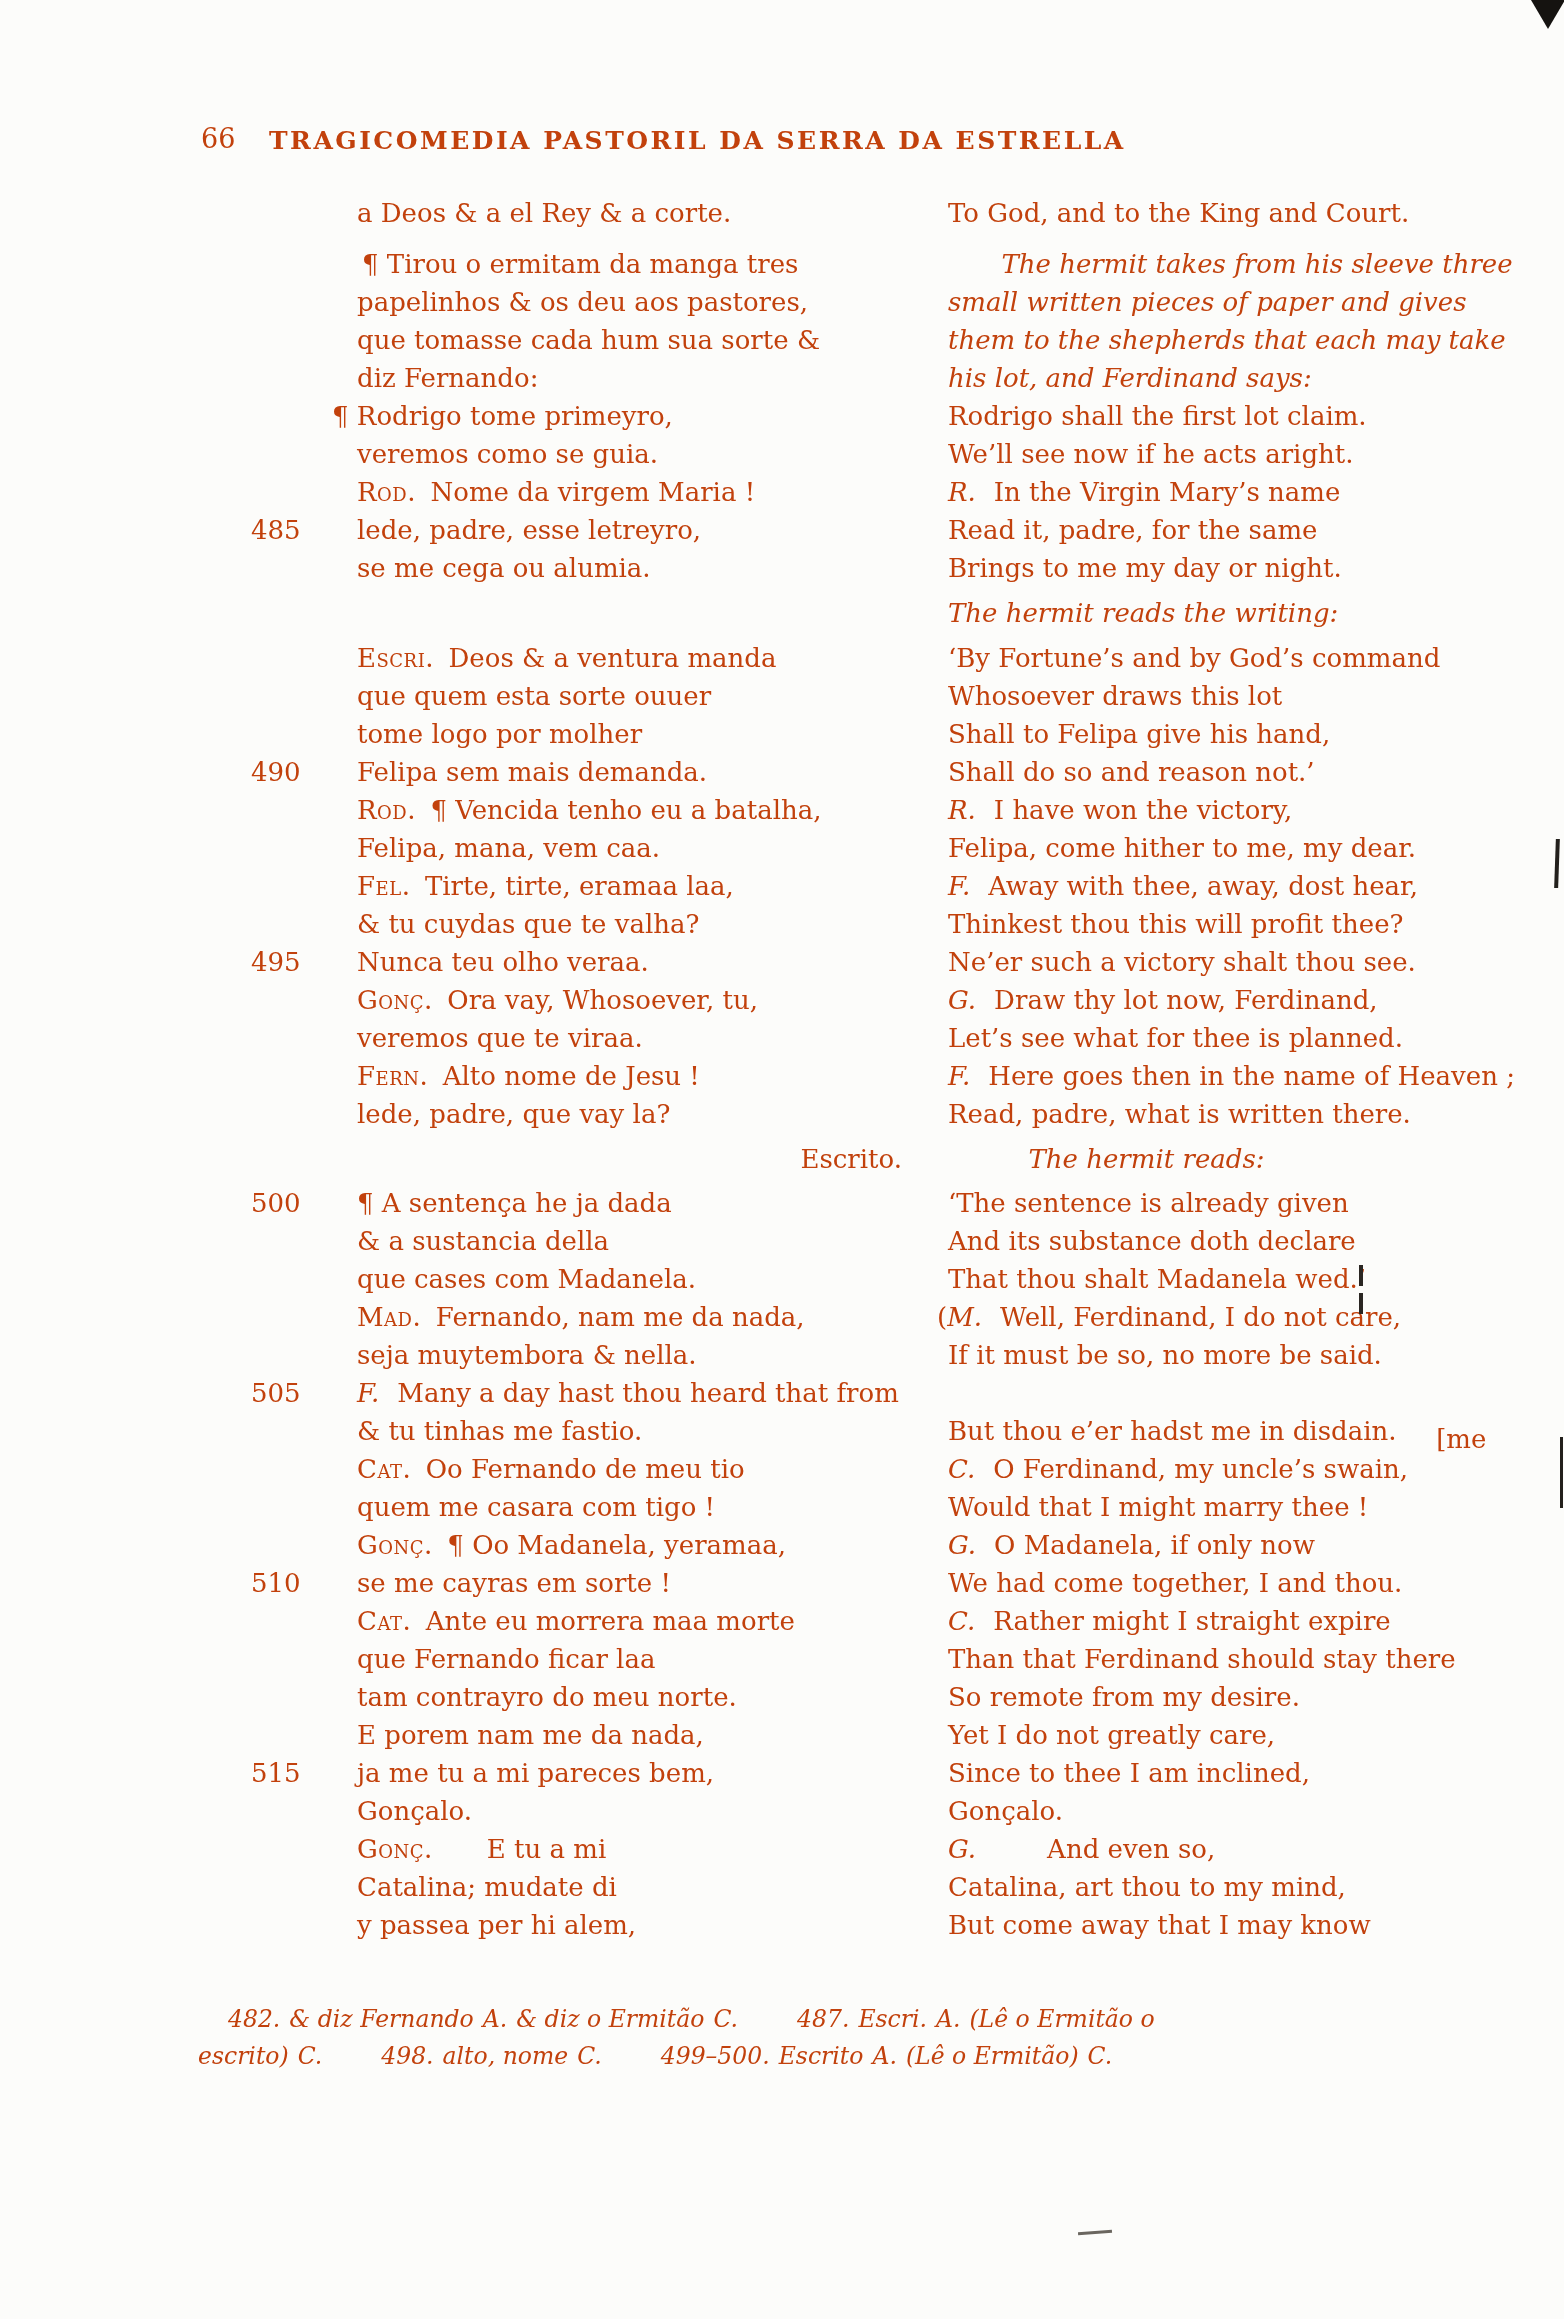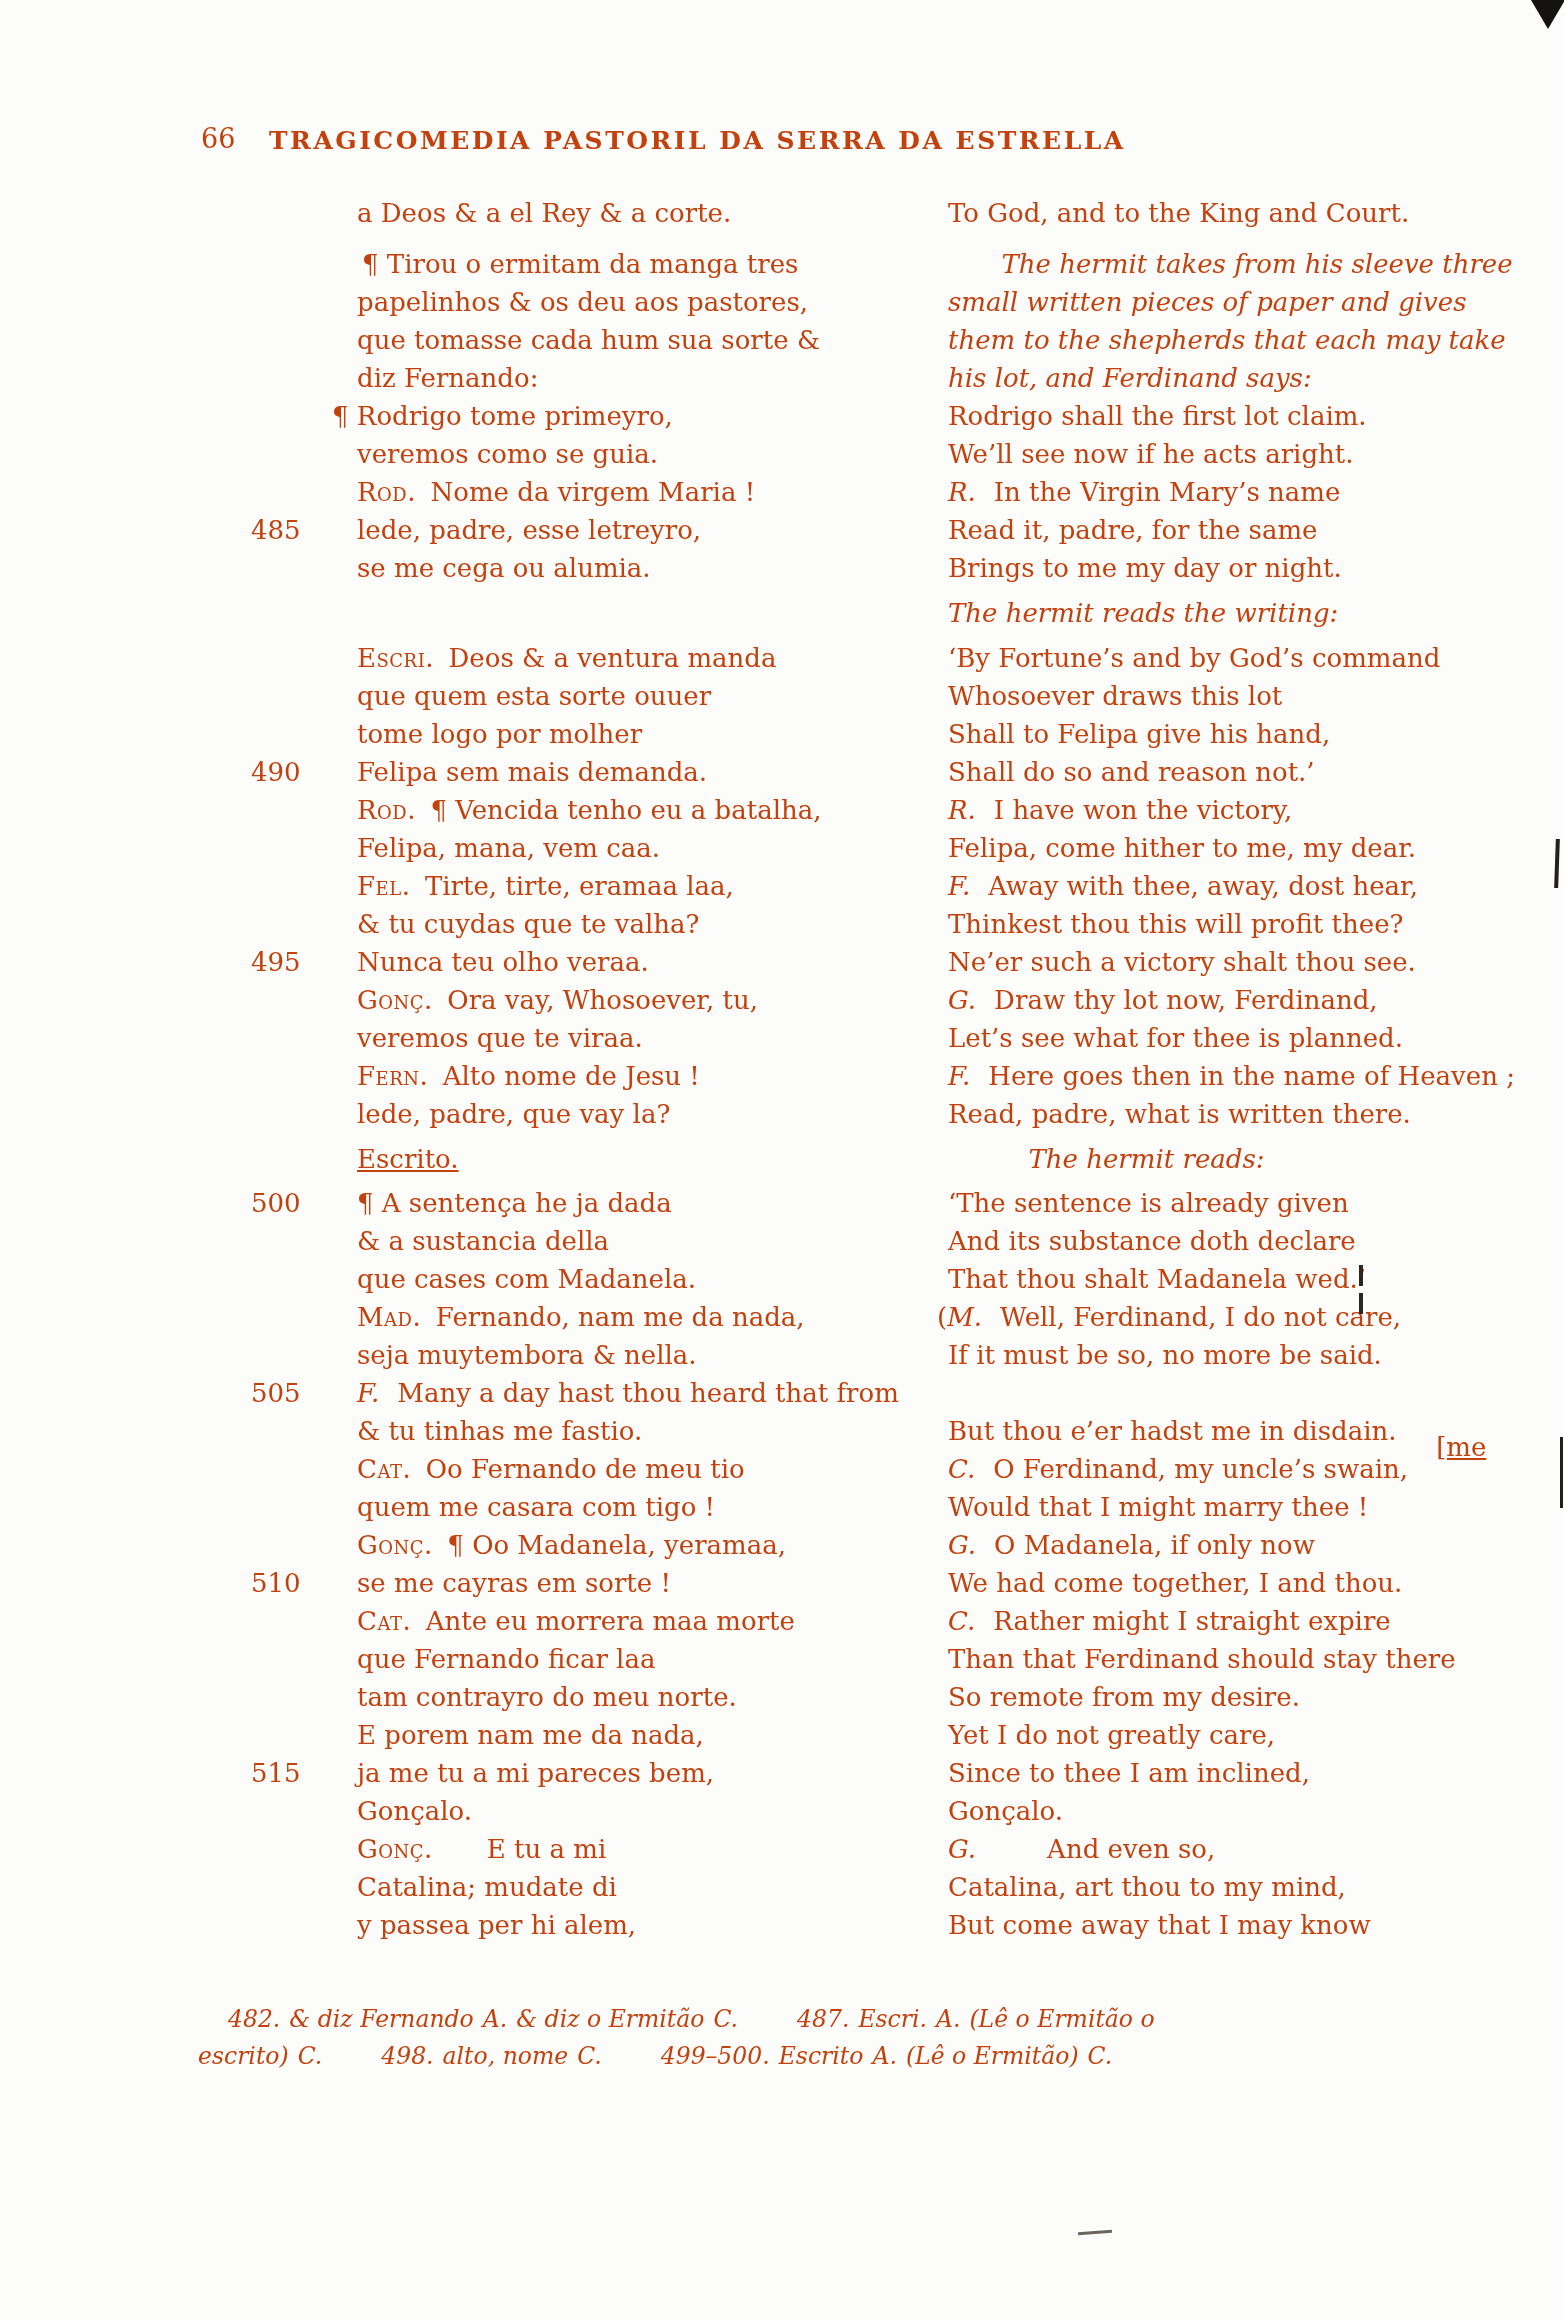--- a/index.html
+++ b/index.html
@@ -17,32 +17,32 @@
   }
   
   .rows{position:absolute;left:251px;top:194px;width:1248px;}
   .row{display:flex;height:38px;line-height:38px;white-space:nowrap;gap:46px;}
   .num{flex:0 0 60px;font-size:26px;}
   .lcell{flex:0 0 545px;font-size:26px;position:relative;}
   .rcell{flex:1 1 auto;font-size:26px;position:relative;}
   
   .lcell.s1{text-indent:-25px;padding-left:30px;}   
   .lcell.vh{text-indent:-25px;}                     
-  .lcell.h{text-align:left;padding-right:50px;text-decoration:underline;}   
+  .lcell.h{text-align:right;padding-right:50px;}   
   
   .rcell.s,.rcell.s1{font-style:italic;}
   .rcell.s1{text-indent:23.5px;}
   .rcell.h{font-style:italic;text-align:center;padding-right:204px;}
   
   .sp{font-variant:small-caps;letter-spacing:0.5px;margin-right:14.5px;}
   .rsp{font-style:italic;margin-right:18px;}
   .sp.hemi{margin-right:54px;}
   .rsp.hemi{margin-right:71px;}
   .paren{font-style:normal;margin-left:-11px;}
-  .turn{position:absolute;right:12.7px;top:16px;font-style:normal;text-decoration:underline;}
+  .turn{position:absolute;right:12.7px;top:8px;font-style:normal;}
   
   .footnotes{position:absolute;left:198px;top:2001px;width:1067px;font-size:23.5px;line-height:37px;}
   .fn-line{white-space:nowrap;}
   .fn-line.first{text-indent:30px;}
   .fn-seg{margin-right:9px;font-style:italic;}
   .it{font-style:italic;}
   .fgap{display:inline-block;width:50px;}
   
   .corner-mark{
     position:absolute;top:0;left:1531px;width:0;height:0;

